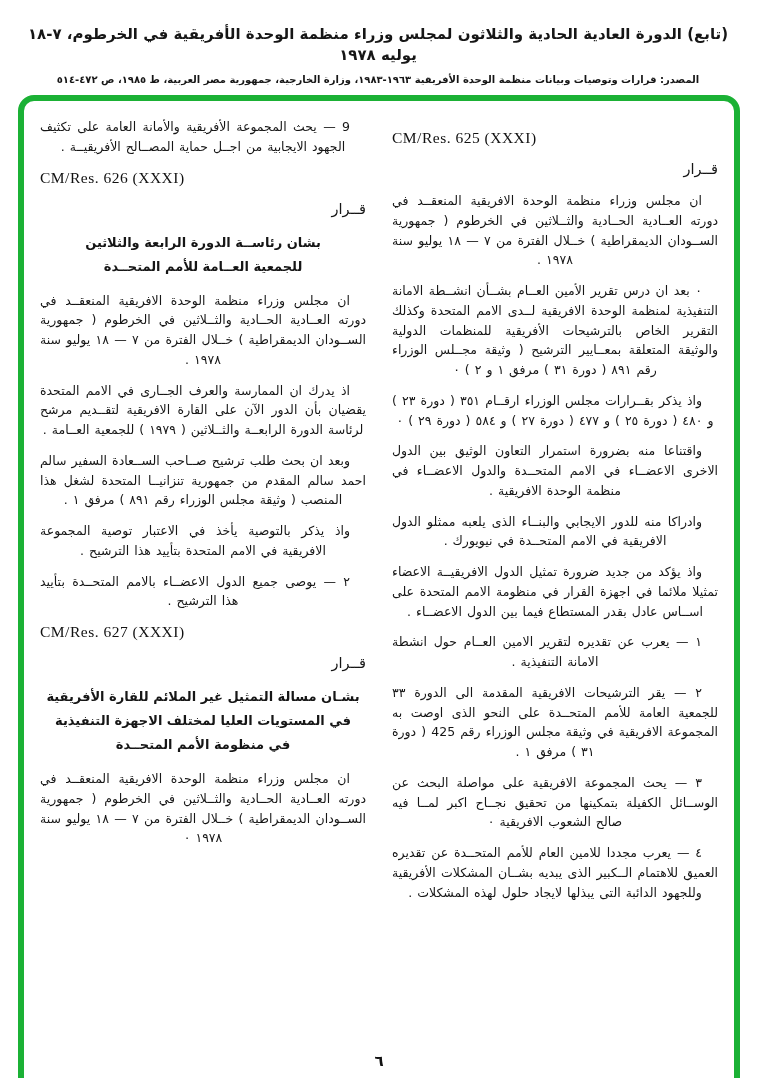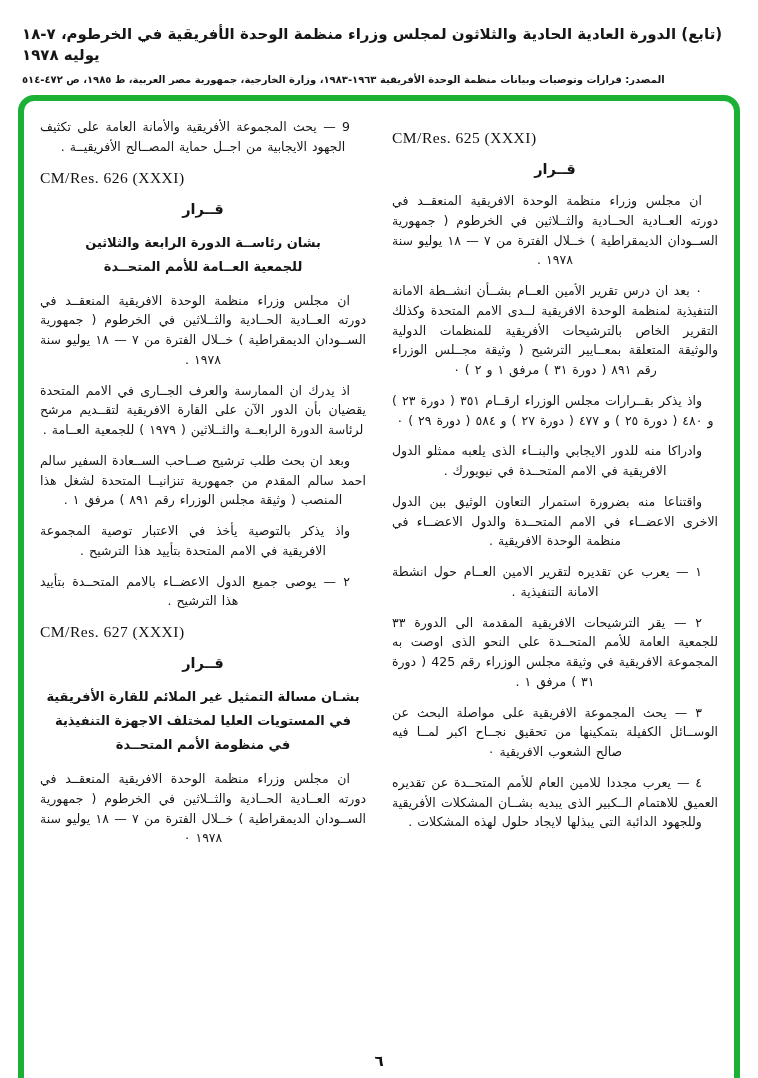--- a/index.html
+++ b/index.html
@@ -14,21 +14,21 @@
     overflow: hidden;
   }
 
   
   .page-header {
     position: absolute;
     top: 24px;
     left: 22px;
     right: 24px;
     direction: rtl;
-    text-align: left;
+    text-align: center;
   }
   .header-line1 {
     font-size: 15px;
     font-weight: bold;
     letter-spacing: 0.2px;
     line-height: 1.4;
   }
   .header-line2 {
     font-size: 10px;
     font-weight: bold;
@@ -63,22 +63,22 @@
   .block.code {
     direction: ltr;
     text-align: left;
     font-family: "Liberation Serif", "DejaVu Serif", serif;
     font-size: 15.5px;
     letter-spacing: 0.5px;
     color: #111;
     margin: 12px 0 14px 0;
   }
   .block.heading {
-    text-align: center;
-    font-weight: bold;
+    text-align: right;
+    font-weight: normal;
     font-size: 14.5px;
     margin: 10px 0 14px 0;
   }
   .block.title {
     text-align: center;
     font-weight: bold;
     font-size: 13px;
     line-height: 1.85;
     white-space: pre-line;
     margin: 0 0 12px 0;
@@ -113,22 +113,23 @@
   <div class="header-line2">المصدر: قرارات وتوصيات وبيانات منظمة الوحدة الأفريقية ١٩٦٣-١٩٨٣، وزارة الخارجية، جمهورية مصر العربية، ط ١٩٨٥، ص ٤٧٢-٥١٤</div>
 </div>
 
 <div class="content-frame">
   <div class="doc-column" id="col-right">
       <div class="block code">CM/Res. 625 (XXXI)</div>
       <div class="block heading">قــرار</div>
       <div class="block para">ان مجلس وزراء منظمة الوحدة الافريقية المنعقــد في دورته العــادية الحــادية والثــلاثين في الخرطوم ( جمهورية الســودان الديمقراطية ) خــلال الفترة من ٧ — ١٨ يوليو سنة ١٩٧٨ .</div>
       <div class="block para">٠ بعد ان درس تقرير الأمين العــام بشــأن انشــطة الامانة التنفيذية لمنظمة الوحدة الافريقية لــدى الامم المتحدة وكذلك التقرير الخاص بالترشيحات الأفريقية للمنظمات الدولية والوثيقة المتعلقة بمعــايير الترشيح ( وثيقة مجــلس الوزراء رقم ٨٩١ ( دورة ٣١ ) مرفق ١ و ٢ ) ٠</div>
       <div class="block para">واذ يذكر بقــرارات مجلس الوزراء ارقــام ٣٥١ ( دورة ٢٣ ) و ٤٨٠ ( دورة ٢٥ ) و ٤٧٧ ( دورة ٢٧ ) و ٥٨٤ ( دورة ٢٩ ) ٠</div>
+      <div class="block para">واقتناعا منه بضرورة استمرار التعاون الوثيق بين الدول الاخرى الاعضــاء في الامم المتحــدة والدول الاعضــاء في منظمة الوحدة الافريقية .</div>
       <div class="block para">وادراكا منه للدور الايجابي والبنــاء الذى يلعبه ممثلو الدول الافريقية في الامم المتحــدة في نيويورك .</div>
-      <div class="block para">واقتناعا منه بضرورة استمرار التعاون الوثيق بين الدول الاخرى الاعضــاء في الامم المتحــدة والدول الاعضــاء في منظمة الوحدة الافريقية .</div>
+      <div class="block para">واذ يؤكد من جديد ضرورة تمثيل الدول الافريقيــة الاعضاء تمثيلا ملائما في اجهزة القرار في منظومة الامم المتحدة على اســاس عادل بقدر المستطاع فيما بين الدول الاعضــاء .</div>
       <div class="block para">١ — يعرب عن تقديره لتقرير الامين العــام حول انشطة الامانة التنفيذية .</div>
       <div class="block para">٢ — يقر الترشيحات الافريقية المقدمة الى الدورة ٣٣ للجمعية العامة للأمم المتحــدة على النحو الذى اوصت به المجموعة الافريقية في وثيقة مجلس الوزراء رقم 425 ( دورة ٣١ ) مرفق ١ .</div>
       <div class="block para">٣ — يحث المجموعة الافريقية على مواصلة البحث عن الوســائل الكفيلة بتمكينها من تحقيق نجــاح اكبر لمــا فيه صالح الشعوب الافريقية ٠</div>
       <div class="block para">٤ — يعرب مجددا للامين العام للأمم المتحــدة عن تقديره العميق للاهتمام الــكبير الذى يبديه بشــان المشكلات الأفريقية وللجهود الدائبة التى يبذلها لايجاد حلول لهذه المشكلات .</div>
     </div>
   <div class="doc-column" id="col-left">
       <div class="block para">9 — يحث المجموعة الأفريقية والأمانة العامة على تكثيف الجهود الايجابية من اجــل حماية المصــالح الأفريقيــة .</div>
       <div class="block code">CM/Res. 626 (XXXI)</div>
       <div class="block heading">قــرار</div>
       <div class="block title">بشان رئاســة الدورة الرابعة والثلاثين

